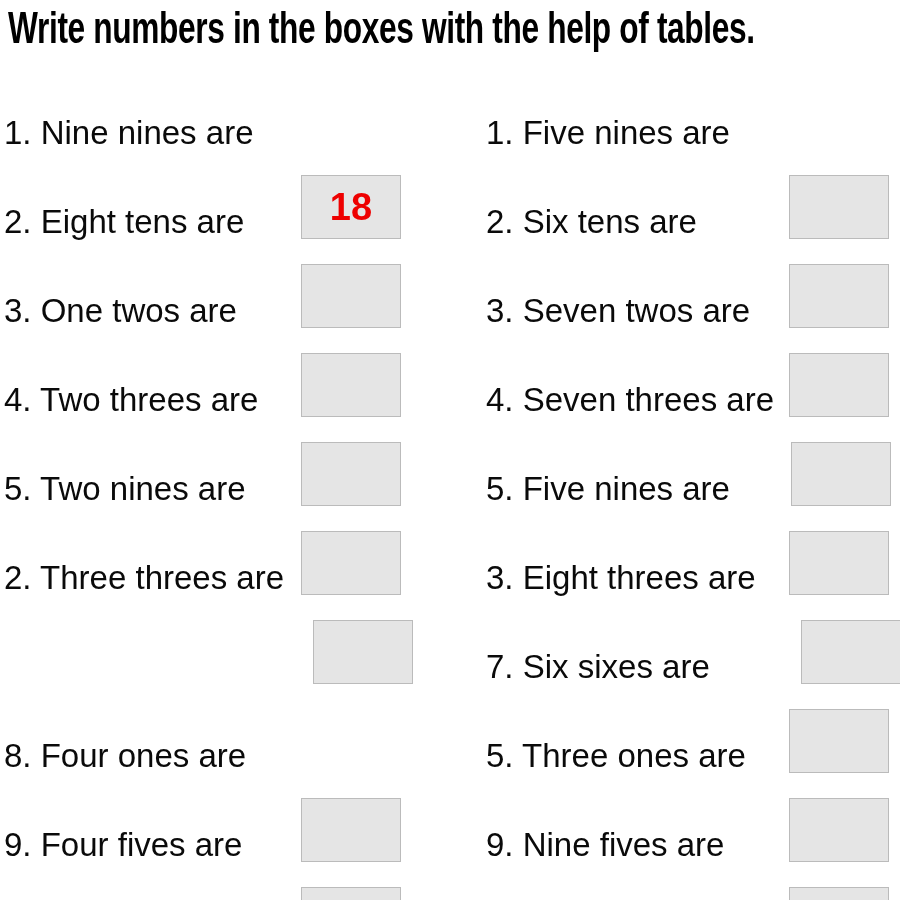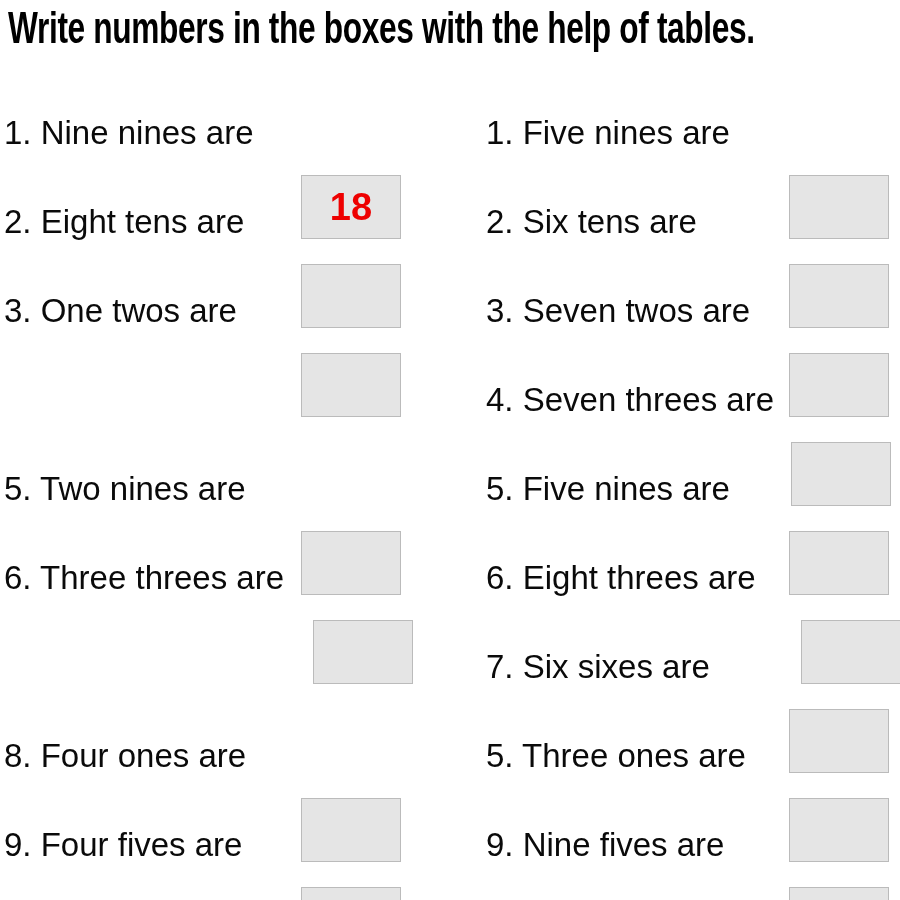--- a/index.html
+++ b/index.html
@@ -106,26 +106,30 @@
         </div>
       </div>
       <div class="problem-row" style="top: 200px;">
         <div class="problem-label">2. Eight tens are</div>
         <div class="answer-box" style="left: 301px;"></div>
       </div>
       <div class="problem-row" style="top: 289px; padding-left: 21px;">
         <div class="problem-label">3. One twos are</div>
         <div class="answer-box" style="left: 301px;"></div>
       </div>
+      <div class="problem-row" style="top: 378px;">
+        <div class="problem-label">4. Two threes are</div>
+        <div class="answer-box" style="left: 301px;"></div>
+      </div>
       <div class="problem-row" style="top: 467px; text-align: right;">
         <div class="problem-label">5. Two nines are</div>
         <div class="answer-box" style="left: 301px;"></div>
       </div>
       <div class="problem-row" style="top: 556px;">
-        <div class="problem-label">6. Three threes are</div>
+        <div class="problem-label">2. Three threes are</div>
         <div class="answer-box" style="left: 313px;"></div>
       </div>
       <div class="problem-row" style="top: 734px;">
         <div class="problem-label">8. Four ones are</div>
         <div class="answer-box" style="left: 301px;"></div>
       </div>
       <div class="problem-row" style="top: 823px;">
         <div class="problem-label">9. Four fives are</div>
         <div class="answer-box" style="left: 301px;"></div>
       </div>
@@ -146,21 +150,21 @@
       </div>
       <div class="problem-row" style="top: 378px;">
         <div class="problem-label">4. Seven threes are</div>
         <div class="answer-box" style="left: 309px;"></div>
       </div>
       <div class="problem-row" style="top: 467px;">
         <div class="problem-label">5. Five nines are</div>
         <div class="answer-box" style="left: 307px;"></div>
       </div>
       <div class="problem-row" style="top: 556px;">
-        <div class="problem-label">6. Eight threes are</div>
+        <div class="problem-label">3. Eight threes are</div>
         <div class="answer-box" style="left: 319px;"></div>
       </div>
       <div class="problem-row" style="top: 645px;">
         <div class="problem-label">7. Six sixes are</div>
         <div class="answer-box" style="left: 307px;"></div>
       </div>
       <div class="problem-row" style="top: 734px;">
         <div class="problem-label">5. Three ones are</div>
         <div class="answer-box" style="left: 307px;"></div>
       </div>

